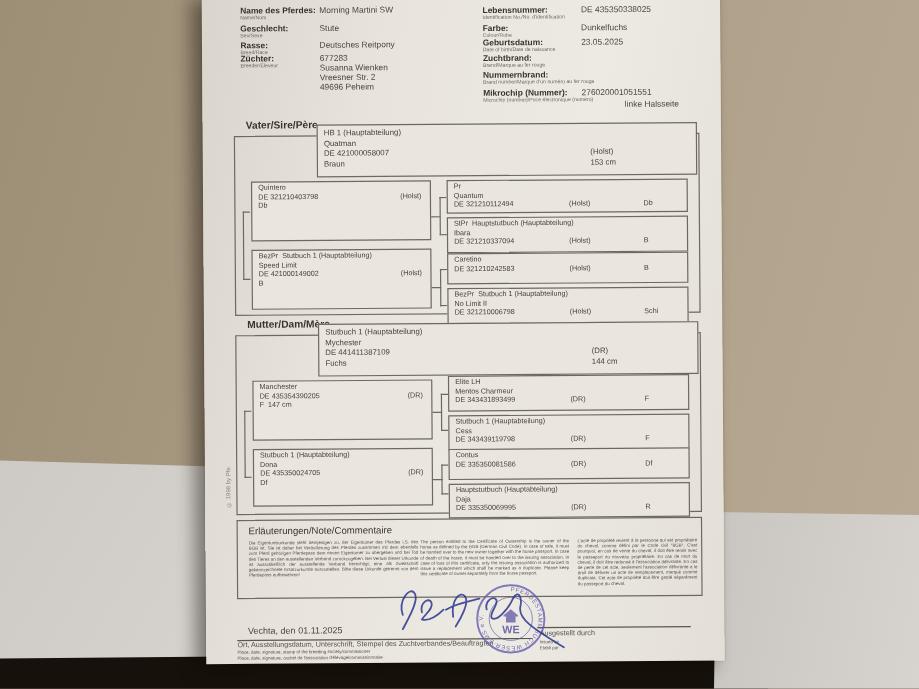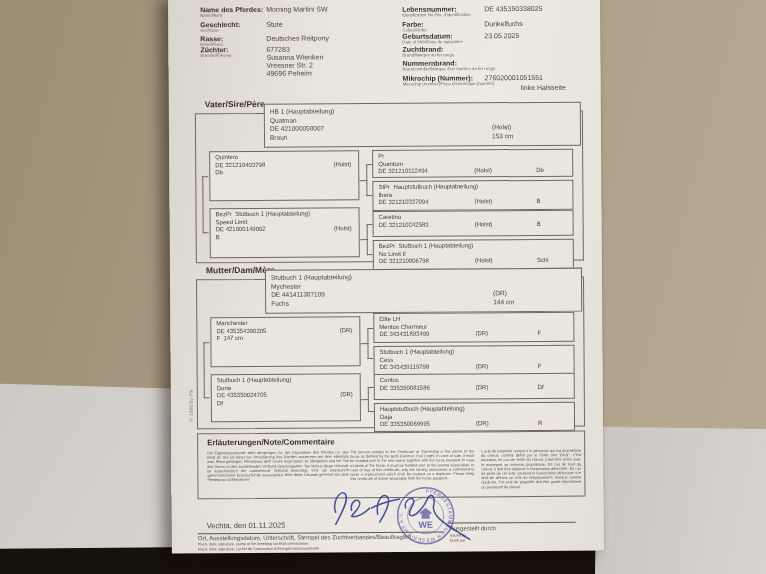--- a/index.html
+++ b/index.html
@@ -31,21 +31,21 @@
   .gpb{width:150px;height:50px;}
   .ggb{width:201px;}
   .bline{position:relative;white-space:nowrap;}
   .gp-reg{position:absolute;right:7px;top:0;}
   .gg-reg{position:absolute;left:96px;top:0;}
   .gg-mark{position:absolute;left:158px;top:0;}
   .p-reg{position:absolute;left:222px;top:0;}
   .bracket{position:absolute;width:6px;border:1px solid #6e6960;border-right:none;background:transparent;}
   .stub{position:absolute;width:8px;border-top:1px solid #6e6960;}
   .notes{position:absolute;left:26px;top:440px;width:388px;height:66px;border:1px solid #6e6960;}
-  .notes-title{position:absolute;left:9px;top:4px;font-weight:bold;font-size:8px;color:#39332c;}
+  .notes-title{position:absolute;left:9px;top:4px;font-weight:normal;font-size:8px;color:#39332c;}
   .ncol{position:absolute;top:17px;}
   .tinytext{font-size:6px;line-height:7.2px;color:#55504a;transform:scale(0.62);
             transform-origin:0 0;text-align:justify;}
   .copyright{position:absolute;left:17px;top:396px;font-size:5px;color:#8a857c;
              writing-mode:vertical-rl;transform:rotate(180deg);white-space:nowrap;}
   .hline{position:absolute;border-top:1px solid #5c574f;}
   .sig-svg{position:absolute;left:150px;top:478px;pointer-events:none;}
   .stamp-svg{position:absolute;left:222px;top:492px;}
   .vechta{position:absolute;left:35px;top:528px;font-size:7.5px;color:#4a443e;white-space:nowrap;}
   .cap{position:absolute;font-size:6px;color:#55504a;white-space:nowrap;}

